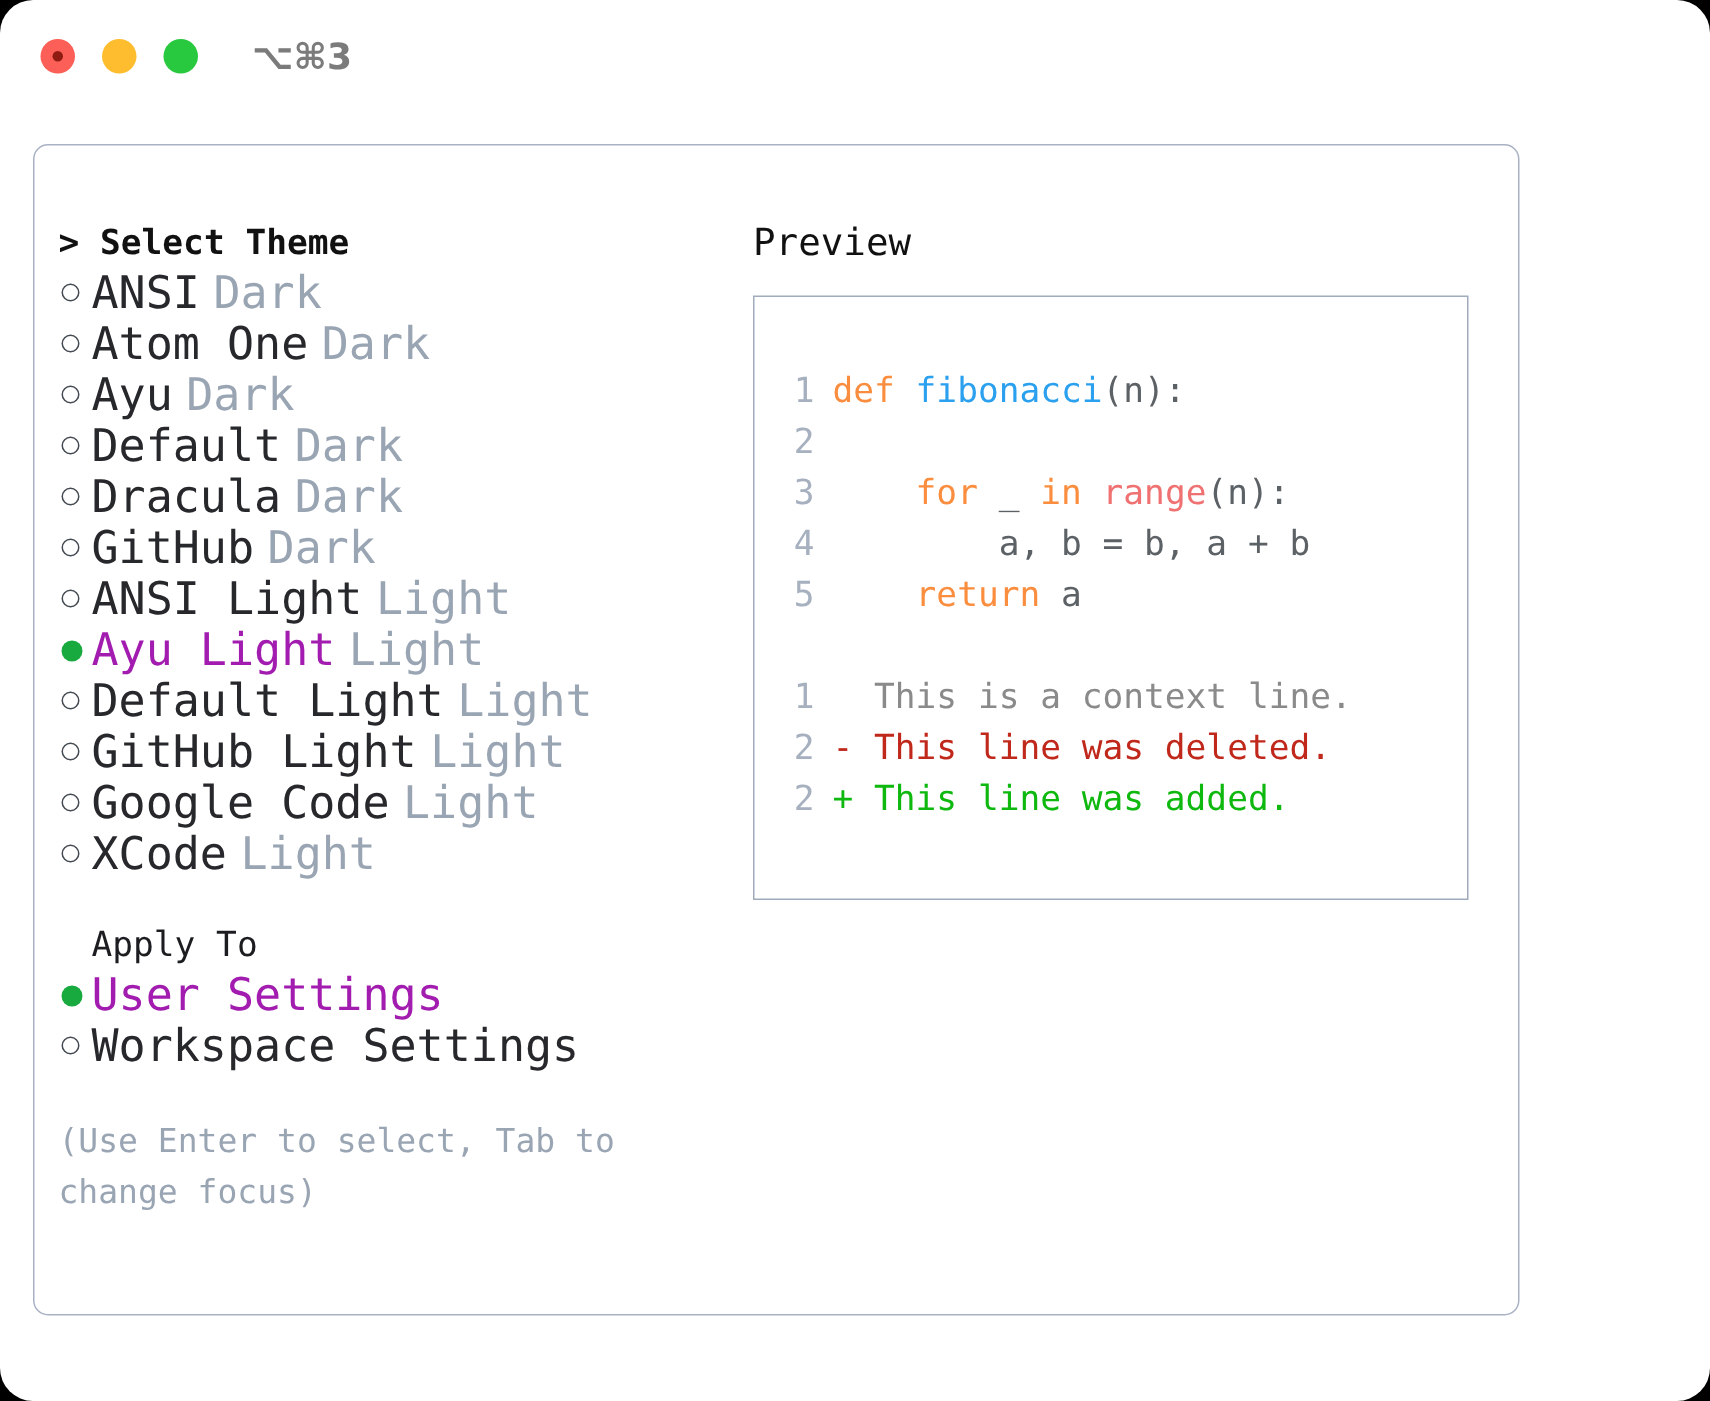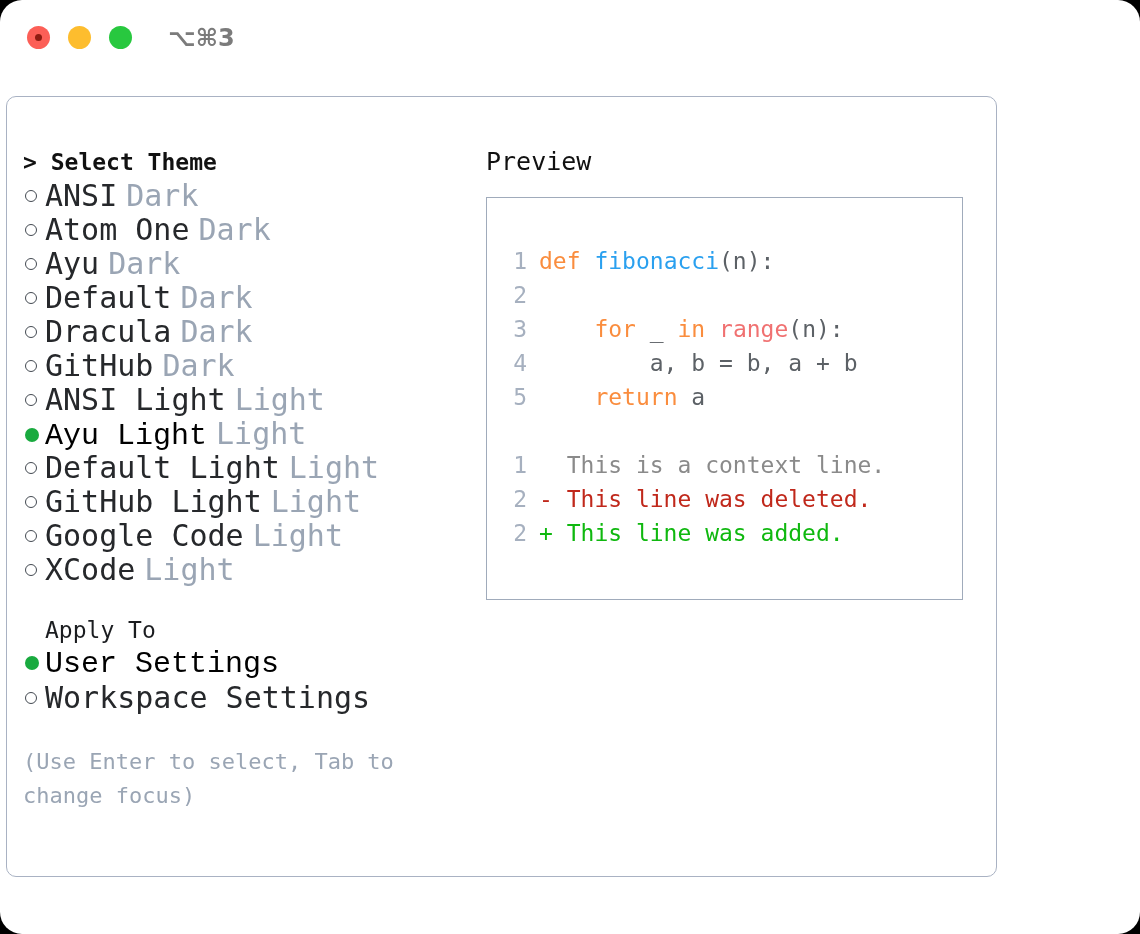--- a/index.html
+++ b/index.html
@@ -67,21 +67,21 @@
     font-size: 24px;
     font-weight: bold;
     color: #7b7b7b;
     letter-spacing: 0px;
     white-space: pre;
   }
 
   
   .card {
     position: absolute;
-    left: 6px;
+    left: 22px;
     top: 96px;
     width: 991px;
     height: 781px;
     border: 1.6px solid #a9b2c3;
     border-radius: 10px;
     box-sizing: border-box;
     background: #ffffff;
   }
 
   .columns {
@@ -137,21 +137,21 @@
     position: absolute;
     left: 2px;
     top: -16px;
     width: 14px;
     height: 14px;
     background: #19aa3f;
     border-radius: 50%;
     box-sizing: border-box;
   }
   .opt-label { color: #26282b; }
-  .opt-label.selected { color: #000000; font-family: Liberation Mono, monospace; }
+  .opt-label.selected { color: #a21caf; }
   .opt-kind {
     color: #9aa5b4;
     margin-left: 9px;
   }
 
   .spacer-block { height: 26px; }
 
   .apply-head {
     font-size: 23px;
     line-height: 34px;

